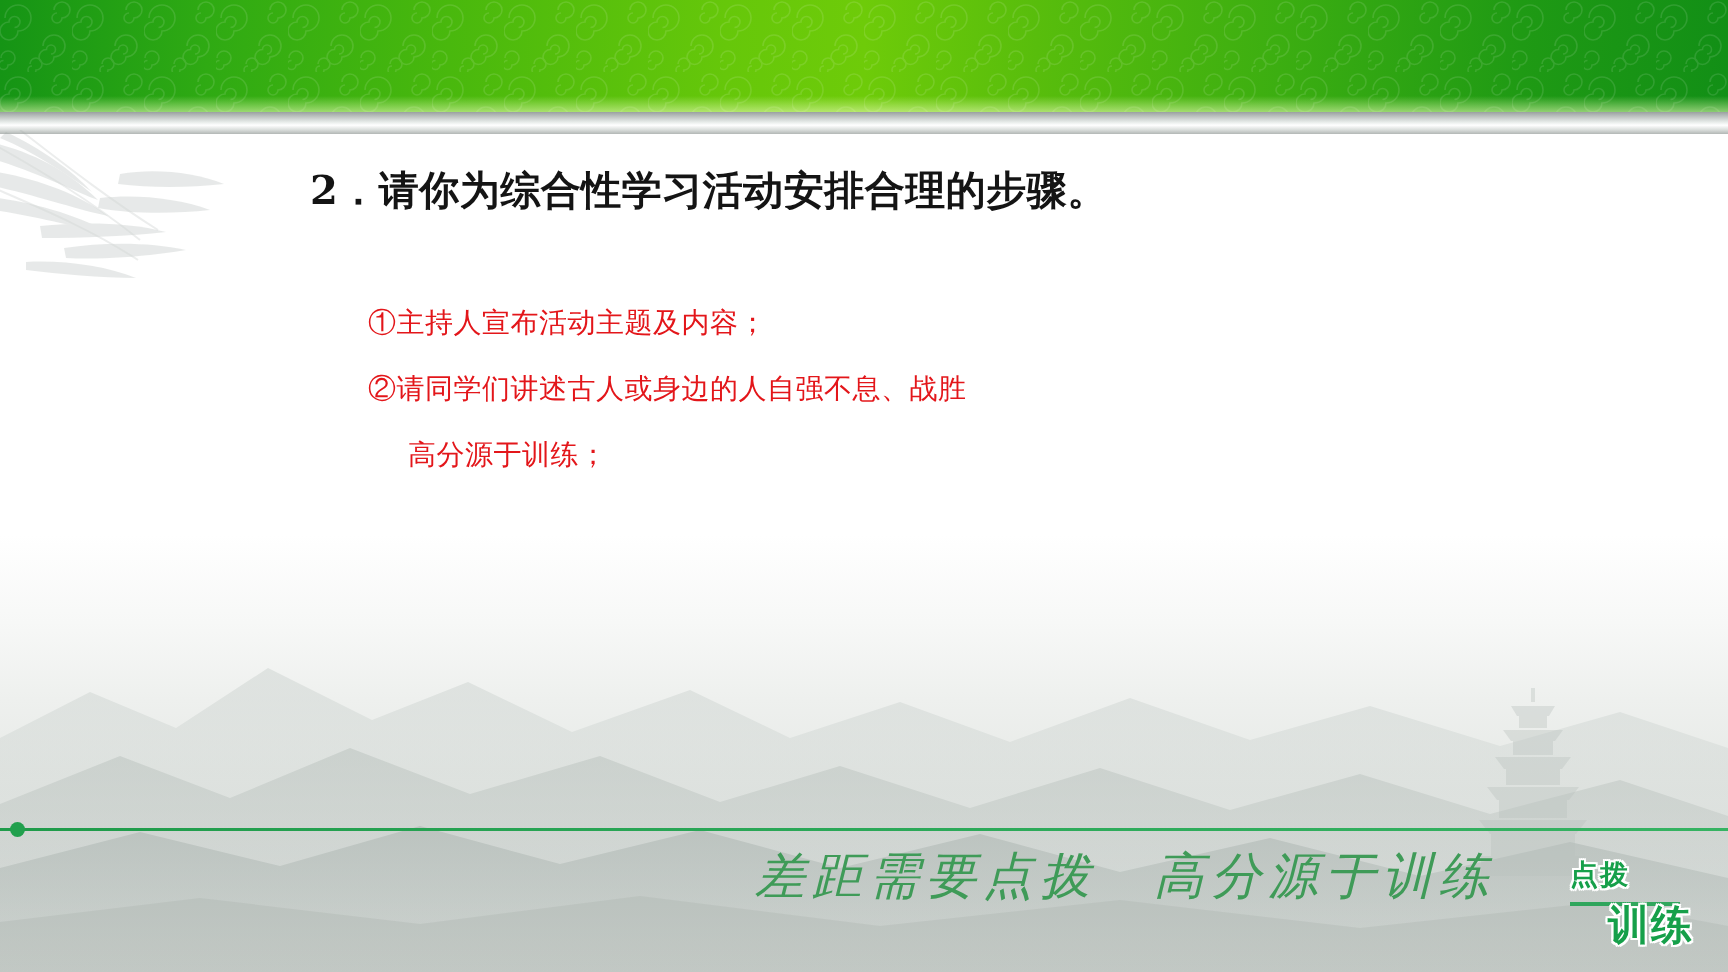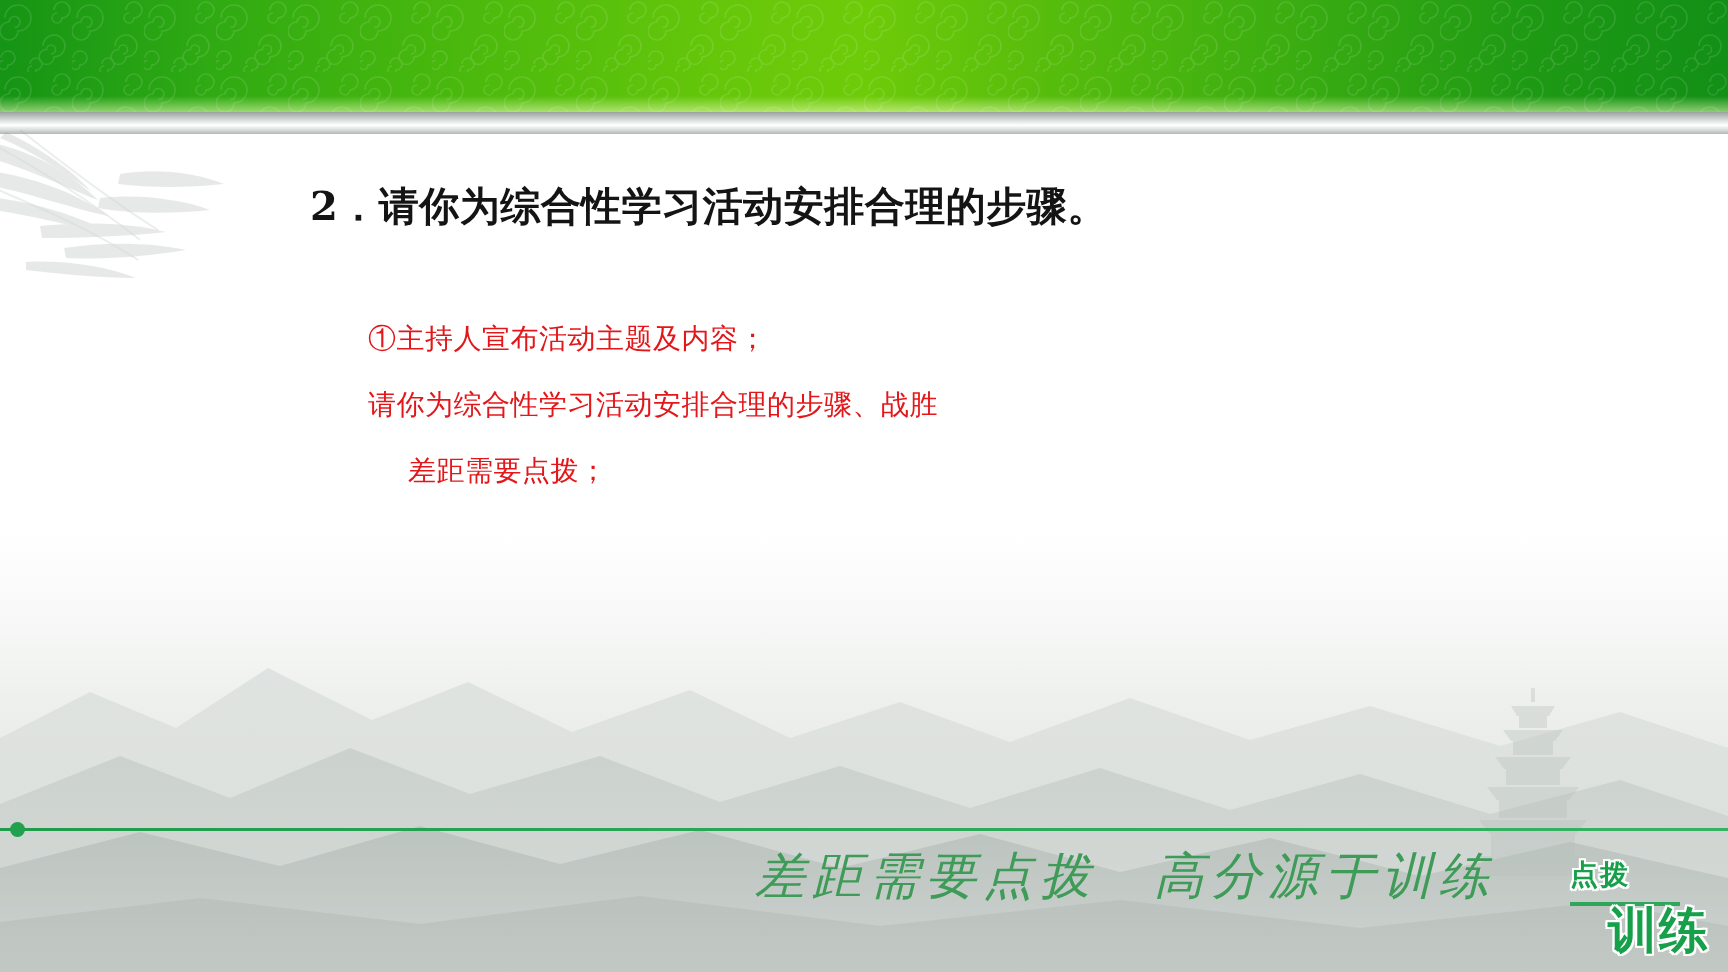--- a/index.html
+++ b/index.html
@@ -76,21 +76,21 @@
     pointer-events:none;
   }
 
   
   .pagoda {
     position:absolute; right:135px; bottom:96px; width:120px; height:190px;
     opacity:0.5; pointer-events:none;
   }
 
   
-  .content { position:absolute; left:0; top:134px; width:1460px; }
+  .content { position:absolute; left:0; top:118px; width:1460px; }
 
   .question-line {
     margin-left:310px;
     margin-top:45px;
     font-family:"DejaVu Serif", serif;
     font-weight:bold;
     font-size:40px;
     color:#141414;
     letter-spacing:0.5px;
     white-space:nowrap;
@@ -140,21 +140,21 @@
     font-weight:bold;
     color:#16a04a;
     letter-spacing:2px;
     text-shadow:
       -2px -2px 0 #fff, 2px -2px 0 #fff,
       -2px  2px 0 #fff, 2px  2px 0 #fff,
        0   -2px 0 #fff, 0    2px 0 #fff,
       -2px  0   0 #fff, 2px  0   0 #fff;
   }
   .logo-top { left:2px; top:10px; font-size:28px; }
-  .logo-bottom { left:40px; top:52px; font-size:49px; }
+  .logo-bottom { left:40px; top:52px; font-size:41px; }
   .logo-bar {
     position:absolute; left:2px; top:56px; width:110px; height:4px;
     background:#16a04a; opacity:0.85;
   }
 </style>
 </head>
 <body>
 
 <div id="slide">
 
@@ -235,22 +235,22 @@
   </svg>
 
   <div class="content">
 
     <div class="question-line">
       <span class="question-num">2．</span><span>请你为综合性学习活动安排合理的步骤。</span>
     </div>
 
     <div class="answer-block">
       <div class="answer-line">①主持人宣布活动主题及内容；</div>
-      <div class="answer-line">请你为综合性学习活动安排合理的步骤、战胜</div>
-      <div class="answer-line indented">差距需要点拨；</div>
+      <div class="answer-line">②请同学们讲述古人或身边的人自强不息、战胜</div>
+      <div class="answer-line indented">高分源于训练；</div>
     </div>
 
   </div>
 
   <div class="footer-rule"></div>
   <div class="footer-dot"></div>
   <div class="footer-slogan">差距需要点拨　高分源于训练</div>
 
   <div class="logo">
     <div class="logo-top">点拨</div>

